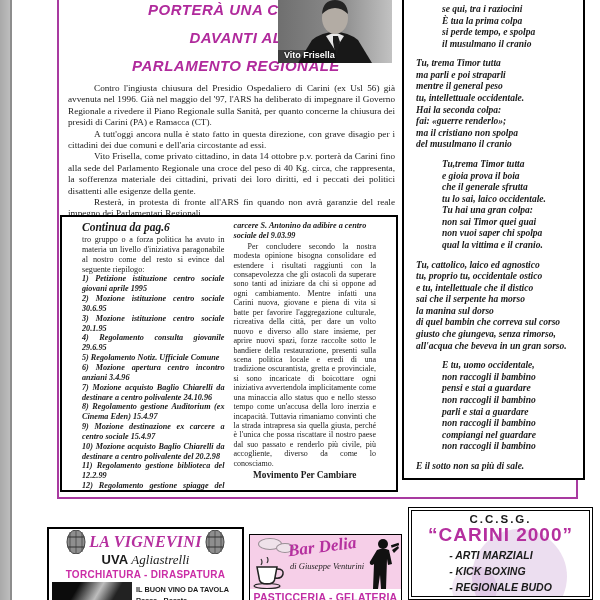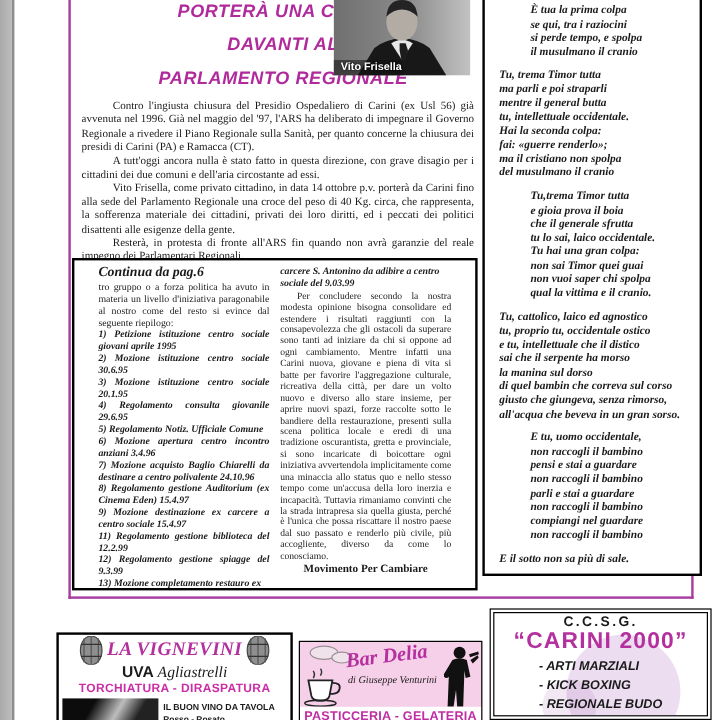--- a/index.html
+++ b/index.html
@@ -119,43 +119,44 @@
       <div id="continua-list">
           <div>1) Petizione istituzione centro sociale giovani aprile 1995</div>
           <div>2) Mozione istituzione centro sociale 30.6.95</div>
           <div>3) Mozione istituzione centro sociale 20.1.95</div>
           <div>4) Regolamento consulta giovanile 29.6.95</div>
           <div>5) Regolamento Notiz. Ufficiale Comune</div>
           <div>6) Mozione apertura centro incontro anziani 3.4.96</div>
           <div>7) Mozione acquisto Baglio Chiarelli da destinare a centro polivalente 24.10.96</div>
           <div>8) Regolamento gestione Auditorium (ex Cinema Eden) 15.4.97</div>
           <div>9) Mozione destinazione ex carcere a centro sociale 15.4.97</div>
+          <div>10) Mozione acquisto Baglio Chiarelli da destinare a centro polivalente del 20.2.98</div>
           <div>11) Regolamento gestione biblioteca del 12.2.99</div>
           <div>12) Regolamento gestione spiagge del 9.3.99</div>
           <div>13) Mozione completamento restauro ex</div>
         </div>
     </div>
     <div class="col">
       <div id="continua-lead">carcere S. Antonino da adibire a centro sociale del 9.03.99</div>
       <div id="continua-body">Per concludere secondo la nostra modesta opinione bisogna consolidare ed estendere i risultati raggiunti con la consapevolezza che gli ostacoli da superare sono tanti ad iniziare da chi si oppone ad ogni cambiamento. Mentre infatti una Carini nuova, giovane e piena di vita si batte per favorire l'aggregazione culturale, ricreativa della città, per dare un volto nuovo e diverso allo stare insieme, per aprire nuovi spazi, forze raccolte sotto le bandiere della restaurazione, presenti sulla scena politica locale e eredi di una tradizione oscurantista, gretta e provinciale, si sono incaricate di boicottare ogni iniziativa avvertendola implicitamente come una minaccia allo status quo e nello stesso tempo come un'accusa della loro inerzia e incapacità. Tuttavia rimaniamo convinti che la strada intrapresa sia quella giusta, perché è l'unica che possa riscattare il nostro paese dal suo passato e renderlo più civile, più accogliente, diverso da come lo conosciamo.</div>
       <div id="continua-sign">Movimento Per Cambiare</div>
     </div>
   </div>
 
   <div class="abs" id="poem-box">
     <div class="stanza ind">
+        <div>se qui, tra i raziocini</div>
         <div>È tua la prima colpa</div>
-        <div>se qui, tra i raziocini</div>
         <div>si perde tempo, e spolpa</div>
         <div>il musulmano il cranio</div>
       </div>
     <div class="stanza">
         <div>Tu, trema Timor tutta</div>
         <div>ma parli e poi straparli</div>
-        <div>mentre il general butta</div>
+        <div>mentre il general peso</div>
         <div>tu, intellettuale occidentale.</div>
         <div>Hai la seconda colpa:</div>
         <div>fai: «guerre renderlo»;</div>
         <div>ma il cristiano non spolpa</div>
         <div>del musulmano il cranio</div>
       </div>
     <div class="stanza ind">
         <div>Tu,trema Timor tutta</div>
         <div>e gioia prova il boia</div>
         <div>che il generale sfrutta</div>

